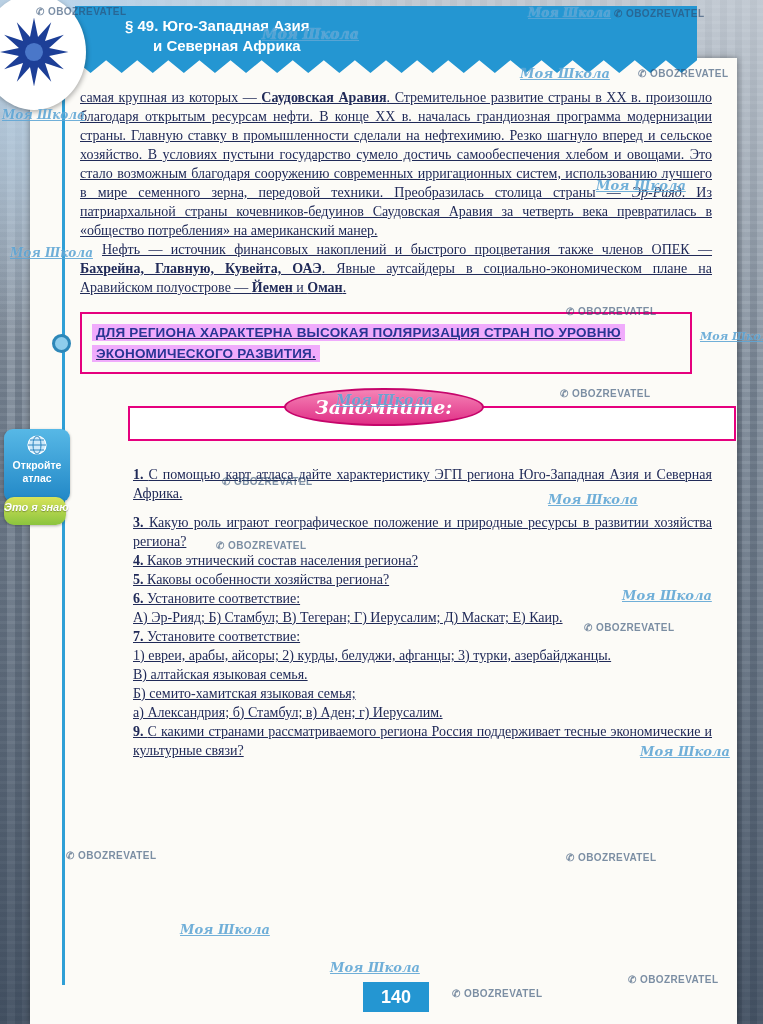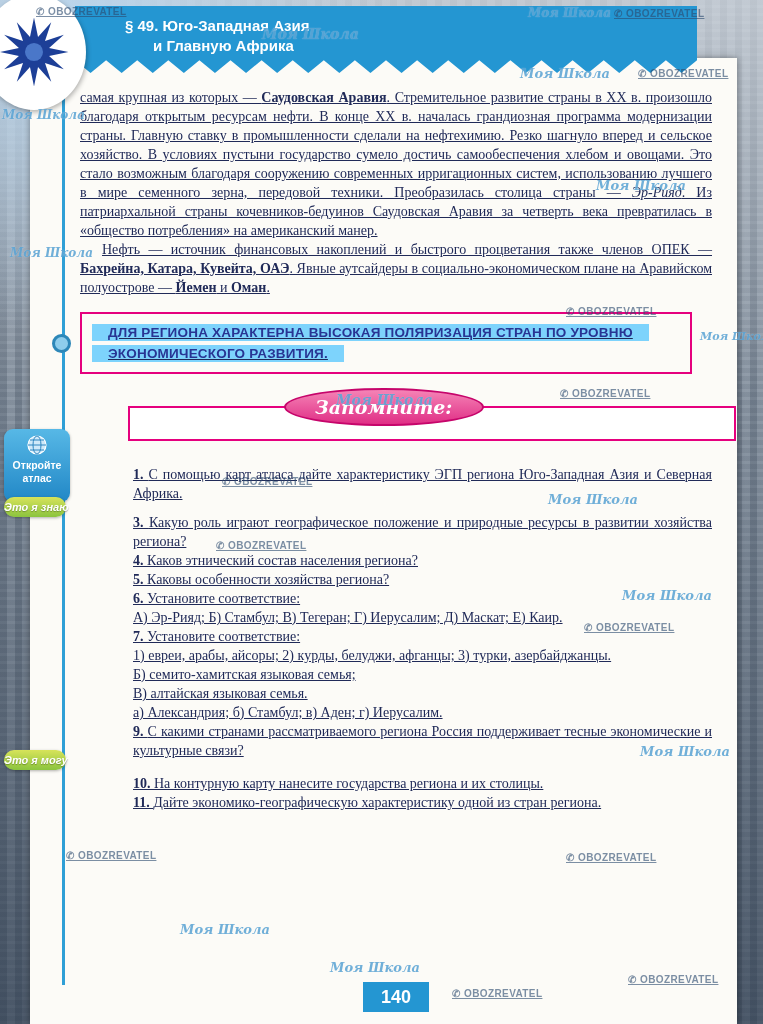--- a/index.html
+++ b/index.html
@@ -34,21 +34,21 @@
   
   .content{position:absolute;left:80px;top:88px;width:632px;color:#202a58;
     font-size:14px;line-height:19px;text-align:justify;text-decoration:underline;}
   .content p{margin:0;}
   .p2{text-indent:22px;margin-top:2px;}
   .b{font-weight:bold}.i{font-style:italic}
 
   .key-box{position:relative;margin-top:15px;width:588px;border:2px solid #e5007e;
     padding:8px 10px;font-family:"Liberation Sans",sans-serif;font-weight:bold;
     font-size:13.5px;line-height:21px;color:#283593;text-align:left;letter-spacing:.2px;}
-  .key-box .hl{background:#7dd3fc;padding:1px 16px;
+  .key-box .hl{background:#f0abfc;padding:1px 4px;
     box-decoration-break:clone;-webkit-box-decoration-break:clone;}
   .node{position:absolute;left:-30px;top:20px;width:13px;height:13px;border-radius:50%;
     background:#8ecdec;border:3px solid #2d87b8;}
 
   .remember{position:relative;margin:32px 0 0 48px;width:608px;border:2px solid #e5007e;
     background:#fff;padding:22px 14px 9px;box-sizing:border-box;font-size:14px;
     line-height:19px;text-align:justify;}
   .remember-badge{position:absolute;top:-20px;left:42%;transform:translateX(-50%);
     width:200px;height:38px;border-radius:50%;
     background:linear-gradient(#f584b6,#e02f86);border:2px solid #c6056b;
@@ -65,64 +65,64 @@
   .q{margin:0;}
   .qnum{font-weight:bold;}
 
   
   .side-badge{position:absolute;font-family:"Liberation Sans",sans-serif;color:#fff;
     text-align:center;z-index:4;}
   .atlas-badge{left:-129px;top:-36px;width:62px;padding:4px 2px 17px;
     background:linear-gradient(#57b8e6,#2187c6);border-radius:9px;
     font-size:10.5px;font-weight:bold;line-height:1.25;box-shadow:0 1px 3px rgba(0,0,0,.3);}
   .atlas-badge svg{display:block;margin:0 auto 2px;}
-  .know-badge,.can-badge{left:-129px;width:62px;height:20px;line-height:20px;
+  .know-badge,.can-badge{left:-129px;width:62px;height:28px;line-height:20px;
     background:linear-gradient(#d7e35a,#8bc43e);border-radius:10px;font-size:11px;
     font-weight:bold;font-style:italic;white-space:nowrap;
     text-shadow:0 1px 1px rgba(0,0,0,.3);box-shadow:0 1px 3px rgba(0,0,0,.3);}
   .know-badge{top:-16px;}
   .can-badge{top:-24px;}
 
   .page-num{position:absolute;left:363px;top:982px;width:66px;height:30px;background:#2496d2;
     color:#fff;font-family:"Liberation Sans",sans-serif;font-weight:bold;font-size:18px;
     display:flex;align-items:center;justify-content:center;z-index:5;}
 
   
   #watermark-layer{position:absolute;inset:0;z-index:60;pointer-events:none;}
   .wm{position:absolute;white-space:nowrap;}
   .wm.school{color:rgba(72,152,206,.78);font-style:italic;font-weight:bold;
-    font-family:"DejaVu Serif",serif;text-shadow:0 0 1px rgba(255,255,255,.5);}
+    font-family:"DejaVu Serif",serif;text-shadow:0 0 1px rgba(255,255,255,.5);text-decoration:underline;}
   .wm.oboz{color:rgba(44,74,112,.62);font-weight:bold;
-    font-family:"Liberation Sans",sans-serif;letter-spacing:.4px;text-decoration:underline;}
+    font-family:"Liberation Sans",sans-serif;letter-spacing:.4px;}
 </style>
 </head>
 <body>
 
 <div class="photo-bg"></div>
 <div class="page"></div>
 <div class="vline"></div>
 
 <div class="header-band">
   <div class="header-title">
     <div class="line1">§ 49. Юго-Западная Азия</div>
-    <div class="line2">и Главную Африка</div>
+    <div class="line2">и Северная Африка</div>
   </div>
 </div>
 
 <div class="star-oval">
   <svg viewBox="0 0 100 100" width="82" height="90">
     <polygon fill="#1d3f97" points="92,50 68.4,54.9 86.4,71 63.4,63.4 71,86.4 54.9,68.4 50,92 45.1,68.4 29,86.4 36.6,63.4 13.6,71 31.6,54.9 8,50 31.6,45.1 13.6,29 36.6,36.6 29,13.6 45.1,31.6 50,8 54.9,31.6 71,13.6 63.4,36.6 86.4,29 68.4,45.1"></polygon>
     <circle cx="50" cy="50" r="11" fill="#4a77c9"></circle>
   </svg>
 </div>
 
 <div class="content">
 
   <p class="p1"><span>самая крупная из которых — </span><span class="b">Саудовская Аравия</span><span>. Стремительное развитие страны в XX в. произошло благодаря открытым ресурсам нефти. В конце XX в. началась грандиозная программа модернизации страны. Главную ставку в промышленности сделали на нефтехимию. Резко шагнуло вперед и сельское хозяйство. В условиях пустыни государство сумело достичь самообеспечения хлебом и овощами. Это стало возможным благодаря сооружению современных ирригационных систем, использованию лучшего в мире семенного зерна, передовой техники. Преобразилась столица страны — </span><span class="i">Эр-Рияд</span><span>. Из патриархальной страны кочевников-бедуинов Саудовская Аравия за четверть века превратилась в «общество потребления» на американский манер.</span></p>
-  <p class="p2"><span>Нефть — источник финансовых накоплений и быстрого процветания также членов ОПЕК — </span><span class="b">Бахрейна, Катара, Кувейта, ОАЭ</span><span>. Явные аутсайдеры в социально-экономическом плане на Аравийском полуострове — </span><span class="b">Йемен</span><span> и </span><span class="b">Оман</span><span>.</span></p>
+  <p class="p2"><span>Нефть — источник финансовых накоплений и быстрого процветания также членов ОПЕК — </span><span class="b">Бахрейна, Главную, Кувейта, ОАЭ</span><span>. Явные аутсайдеры в социально-экономическом плане на Аравийском полуострове — </span><span class="b">Йемен</span><span> и </span><span class="b">Оман</span><span>.</span></p>
 
   <div class="key-box">
     <div class="node"></div>
     <span class="hl">ДЛЯ РЕГИОНА ХАРАКТЕРНА ВЫСОКАЯ ПОЛЯРИЗАЦИЯ СТРАН ПО УРОВНЮ ЭКОНОМИЧЕСКОГО РАЗВИТИЯ.</span>
   </div>
 
   <div class="remember">
     <div class="remember-badge">Запомните:</div>
   </div>
 
@@ -140,31 +140,26 @@
 
   <div class="q-group q-group2">
     <div class="side-badge know-badge">Это я знаю</div>
       <p class="q"><span class="qnum">3. </span>Какую роль играют географическое положение и природные ресурсы в развитии хозяйства региона?</p>
       <p class="q"><span class="qnum">4. </span>Каков этнический состав населения региона?</p>
       <p class="q"><span class="qnum">5. </span>Каковы особенности хозяйства региона?</p>
       <p class="q"><span class="qnum">6. </span>Установите соответствие:</p>
       <p class="q">А) Эр-Рияд; Б) Стамбул; В) Тегеран; Г) Иерусалим; Д) Маскат; Е) Каир.</p>
       <p class="q"><span class="qnum">7. </span>Установите соответствие:</p>
       <p class="q">1) евреи, арабы, айсоры; 2) курды, белуджи, афганцы; 3) турки, азербайджанцы.</p>
+      <p class="q">В) алтайская языковая семья.</p>
       <p class="q">Б) семито-хамитская языковая семья;</p>
-      <p class="q">В) алтайская языковая семья.</p>
       <p class="q">а) Александрия; б) Стамбул; в) Аден; г) Иерусалим.</p>
       <p class="q"><span class="qnum">9. </span>С какими странами рассматриваемого региона Россия поддерживает тесные экономические и культурные связи?</p>
     </div>
 
-  <div class="q-group q-group3">
-    <div class="side-badge can-badge">Это я могу</div>
-  <p class="q"><span class="qnum">10. </span>На контурную карту нанесите государства региона и их столицы.</p>
-      <p class="q"><span class="qnum">11. </span>Дайте экономико-географическую характеристику одной из стран региона.</p>
-    </div>
 
 </div>
 
 <div class="page-num">140</div>
 
 <div id="watermark-layer">
     <div class="wm oboz" style="left: 36px; top: 6px; font-size: 10px;">✆ OBOZREVATEL</div>
     <div class="wm school" style="left: 262px; top: 26px; font-size: 14px;">Моя Школа</div>
     <div class="wm school" style="left: 528px; top: 6px; font-size: 12px;">Моя Школа</div>
     <div class="wm oboz" style="left: 614px; top: 8px; font-size: 10px;">✆ OBOZREVATEL</div>

